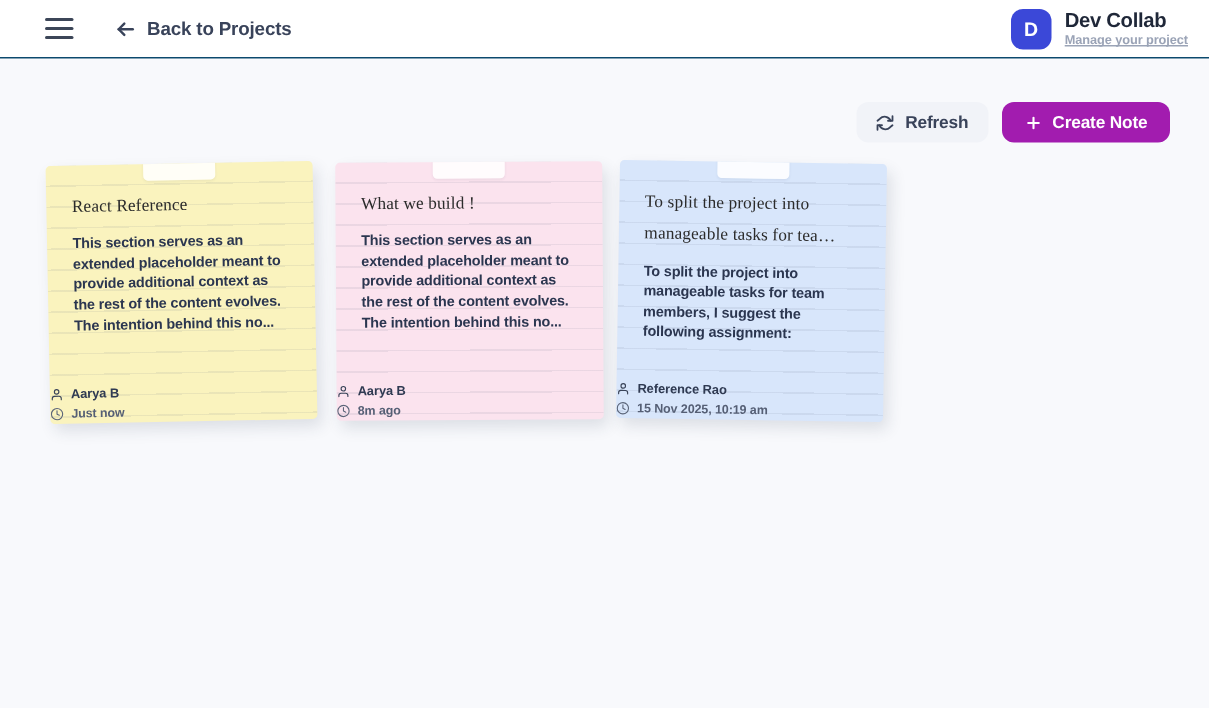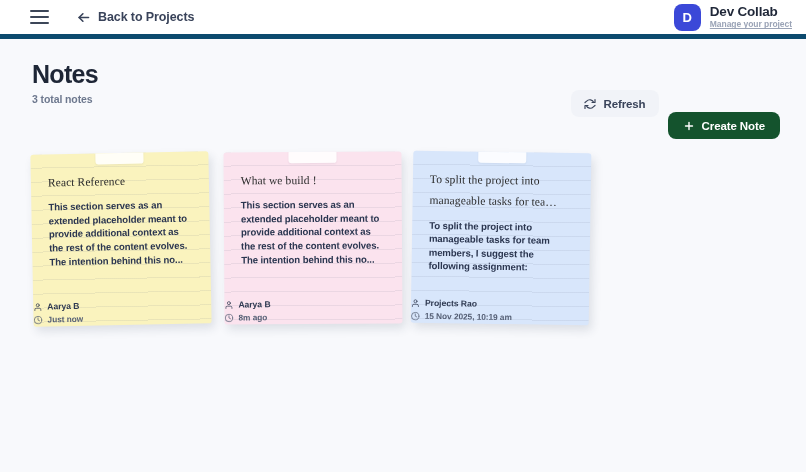--- a/index.html
+++ b/index.html
@@ -14,21 +14,21 @@
     font-family: "Liberation Sans", sans-serif;
     background: #f8f9fc;
     color: #2b3443;
     -webkit-font-smoothing: antialiased;
   }
 
   
   .topbar {
     height: 39px;
     background: #ffffff;
-    border-bottom: 5px solid #0c4a6e;
+    border-bottom: 1px solid #0c4a6e;
     display: flex;
     align-items: center;
     padding: 0 14px 0 30px;
     position: relative;
   }
 
   .hamburger {
     width: 19px;
     height: 14px;
     display: flex;
@@ -141,24 +141,23 @@
     letter-spacing: -0.1px;
     cursor: pointer;
     height: 27px;
     padding: 0 13px;
   }
   .btn-ghost {
     background: #f1f3f8;
     color: #39435a;
   }
   .btn-primary {
-    background: #14532d;
+    background: #a21caf;
     color: #ffffff;
     padding: 0 15px;
-    margin-top: 44px;
   }
   .icon-sm { width: 12px; height: 12px; flex: none; display: block; }
 
   
   .board {
     position: relative;
     padding: 14px 0 0 0;
     height: 200px;
   }
 
@@ -271,24 +270,20 @@
   <div class="brand">
     <div class="brand-badge">D</div>
     <div class="brand-text">
       <span class="brand-title">Dev Collab</span>
       <span class="brand-sub">Manage your project</span>
     </div>
   </div>
 </div>
 
 <div class="page-head">
-  <div>
-    <div class="page-title">Notes</div>
-    <div class="page-sub">3 total notes</div>
-  </div>
 
   <div class="head-actions">
     <button class="btn btn-ghost">
       <svg class="icon-sm" viewBox="0 0 24 24" fill="none" stroke="#39435a" stroke-width="2.4" stroke-linecap="round" stroke-linejoin="round">
         <polyline points="22 3 22 9 16 9"></polyline>
         <polyline points="2 21 2 15 8 15"></polyline>
         <path d="M19.5 9A8.5 8.5 0 0 0 5.3 6.3L2 9"></path>
         <path d="M4.5 15a8.5 8.5 0 0 0 14.2 2.7L22 15"></path>
       </svg>
       <span>Refresh</span>
@@ -359,21 +354,21 @@
     <div class="note-inner">
       <div class="note-title">To split the project into manageable tasks for tea…</div>
       <div class="note-body">To split the project into manageable tasks for team members, I suggest the following assignment:</div>
     </div>
     <div class="note-foot">
       <div class="foot-row">
         <svg class="foot-icon" viewBox="0 0 24 24" fill="none" stroke="#3a4459" stroke-width="2" stroke-linecap="round" stroke-linejoin="round">
           <path d="M20 21v-2a4 4 0 0 0-4-4H8a4 4 0 0 0-4 4v2"></path>
           <circle cx="12" cy="7" r="4"></circle>
         </svg>
-        <span class="foot-author">Projects Rao</span>
+        <span class="foot-author">Reference Rao</span>
       </div>
       <div class="foot-row">
         <svg class="foot-icon" viewBox="0 0 24 24" fill="none" stroke="#5b6579" stroke-width="2" stroke-linecap="round" stroke-linejoin="round">
           <circle cx="12" cy="12" r="10"></circle>
           <polyline points="12 6 12 12 16 14"></polyline>
         </svg>
         <span class="foot-time">15 Nov 2025, 10:19 am</span>
       </div>
     </div>
   </div>

